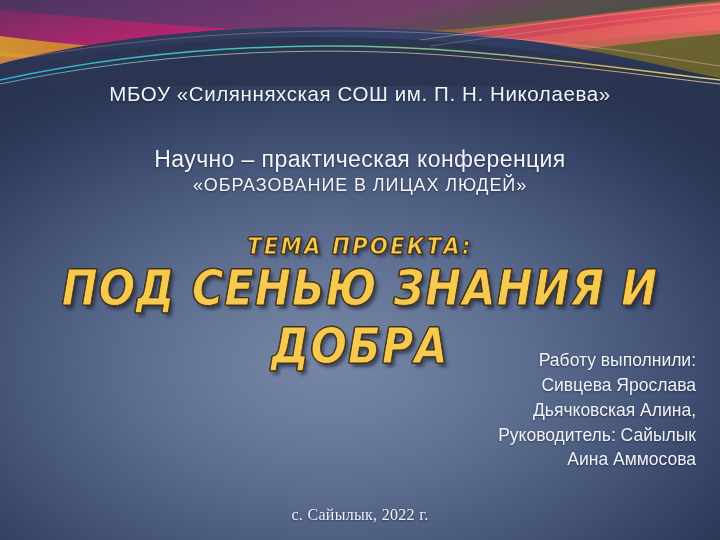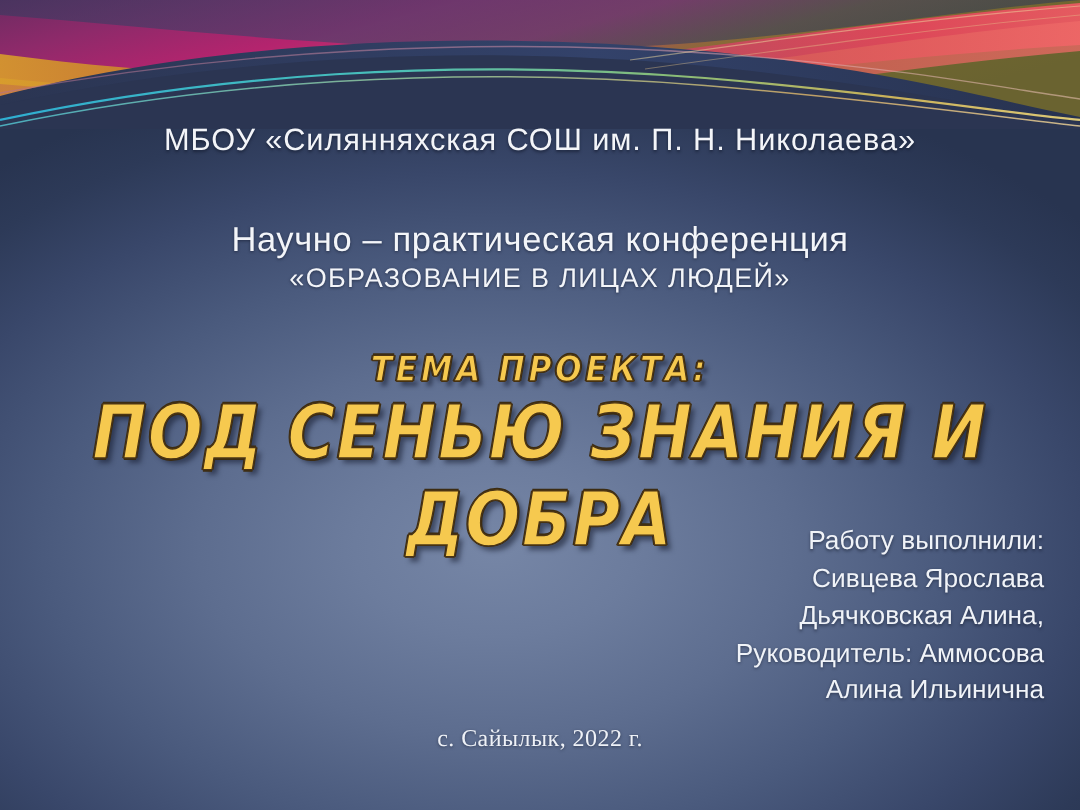--- a/index.html
+++ b/index.html
@@ -104,21 +104,21 @@
     font-family: "Liberation Sans", sans-serif;
     font-weight: 300;
     font-size: 17.5px;
     line-height: 1.42;
     color: #f0f3f8;
     text-shadow: 0 1px 2px rgba(12,18,34,.5);
   }
   .authors span { display: block; white-space: nowrap; }
 
   .place-date {
-    left: 0; top: 484px;
+    left: 0; top: 506px;
     width: 720px;
     text-align: center;
     font-family: "Liberation Serif", serif;
     font-size: 16px;
     color: #eef1f7;
     letter-spacing: 0.3px;
     text-shadow: 0 1px 2px rgba(12,18,34,.5);
   }
 </style>
 </head>
@@ -211,19 +211,19 @@
   </div>
 
   <div class="txt gold theme-label">ТЕМА  ПРОЕКТА:</div>
 
   <div class="txt gold project-title">ПОД СЕНЬЮ ЗНАНИЯ И ДОБРА</div>
 
   <div class="txt authors">
     <span>Работу выполнили:</span>
     <span>Сивцева  Ярослава</span>
     <span>Дьячковская  Алина,</span>
-    <span>Руководитель: Аммосова</span>
-    <span>Алина  Ильинична</span>
+    <span>Руководитель: Сайылык</span>
+    <span>Аина  Аммосова</span>
   </div>
 
   <div class="txt place-date">с. Сайылык,  2022 г.</div>
 
 </div>
 
 </body></html>

